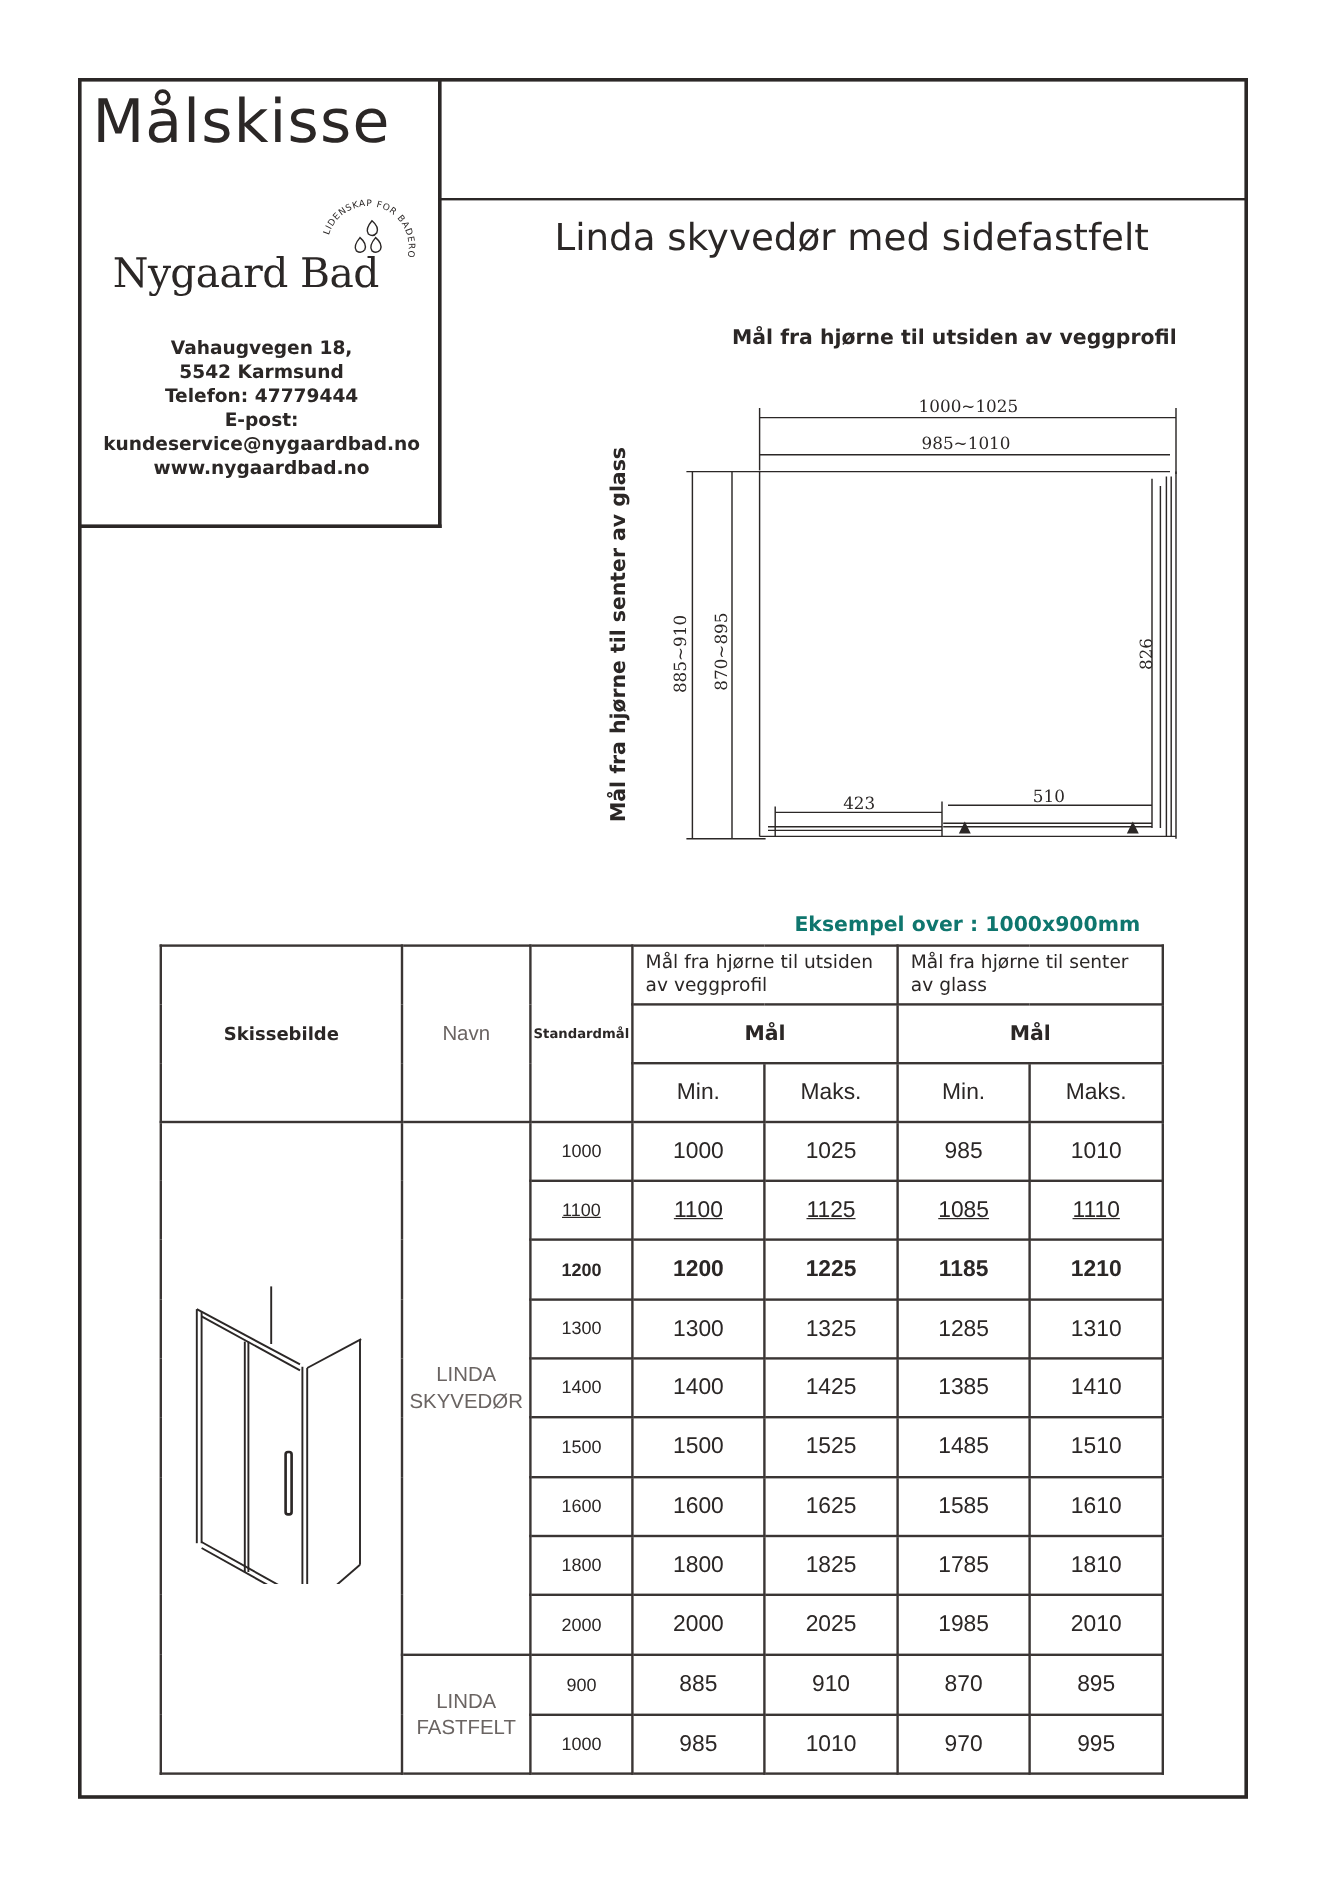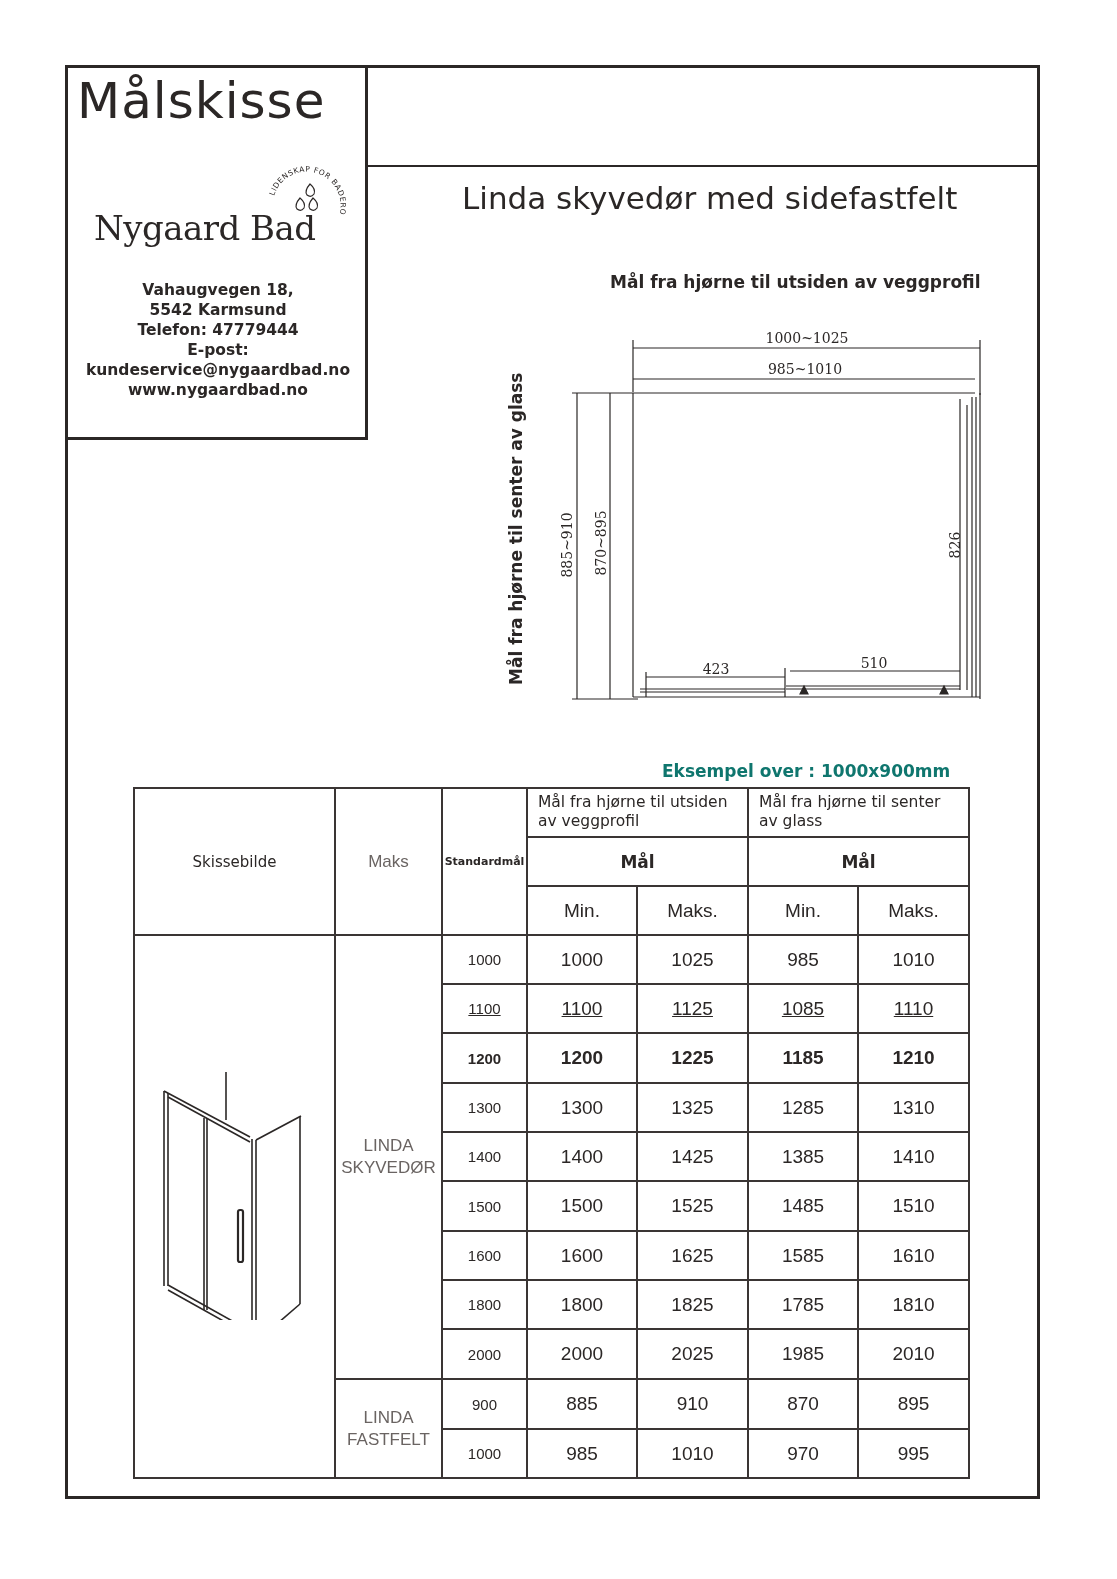--- a/index.html
+++ b/index.html
@@ -23,21 +23,21 @@
                 font-size: 17px; font-weight: bold; white-space: nowrap; color: #2b2726; width: 330px; }
   .example { position: absolute; left: 662px; top: 735px; font-size: 17px; font-weight: bold; color: #0f766e; margin-top: 26px; }
   svg.drawing { position: absolute; left: 0; top: 0; }
   .dim { font-family: "DejaVu Serif", serif; font-size: 14px; fill: #2b2726; }
 
   table.spec { position: absolute; left: 133px; top: 787px; width: 835px; border-collapse: collapse;
                table-layout: fixed; }
   table.spec td { border: 2px solid #3a3534; text-align: center; vertical-align: middle; padding: 0;
                   font-family: "Liberation Sans", sans-serif; font-size: 19px; color: #2b2726; }
   table.spec td.std { font-size: 15px; }
-  .hdr-bold { font-family: "DejaVu Sans", sans-serif !important; font-weight: normal; font-size: 15px !important; margin-left: 43px; }
+  .hdr-bold { font-family: "DejaVu Sans", sans-serif !important; font-weight: bold; font-size: 15px !important; margin-left: 43px; }
   .hdr-group { text-align: left !important; vertical-align: top !important; padding: 4px 6px 0 10px !important;
                font-family: "DejaVu Sans", sans-serif !important; font-size: 15.5px !important; line-height: 19px; }
   .hdr-mal { font-family: "DejaVu Sans", sans-serif !important; font-weight: bold; font-size: 17px !important; }
   .hdr-small { font-family: "DejaVu Sans", sans-serif !important; font-weight: bold; font-size: 11px !important; }
   .navn { color: #6a6462 !important; font-size: 17px !important; line-height: 22px; }
 </style>
 </head>
 <body>
 
 <div class="frame"></div>
@@ -122,21 +122,21 @@
       <col style="width:107px">
       <col style="width:85px">
     <col style="width:110px">
       <col style="width:111px">
       <col style="width:110px">
       <col style="width:111px">
   </colgroup>
   <tbody>
       <tr style="height:49px">
     <td rowspan="3" class="hdr-bold">Skissebilde</td>
-    <td rowspan="3" class="navn">Maks</td>
+    <td rowspan="3" class="navn">Navn</td>
     <td rowspan="3" class="hdr-small">Standardmål</td>
     <td colspan="2" class="hdr-group">Mål fra hjørne til utsiden av veggprofil</td>
     <td colspan="2" class="hdr-group">Mål fra hjørne til senter av glass</td>
   </tr>
   <tr style="height:49px">
     <td colspan="2" class="hdr-mal">Mål</td>
     <td colspan="2" class="hdr-mal">Mål</td>
   </tr>
   <tr style="height:49px">
     <td>Min.</td>

